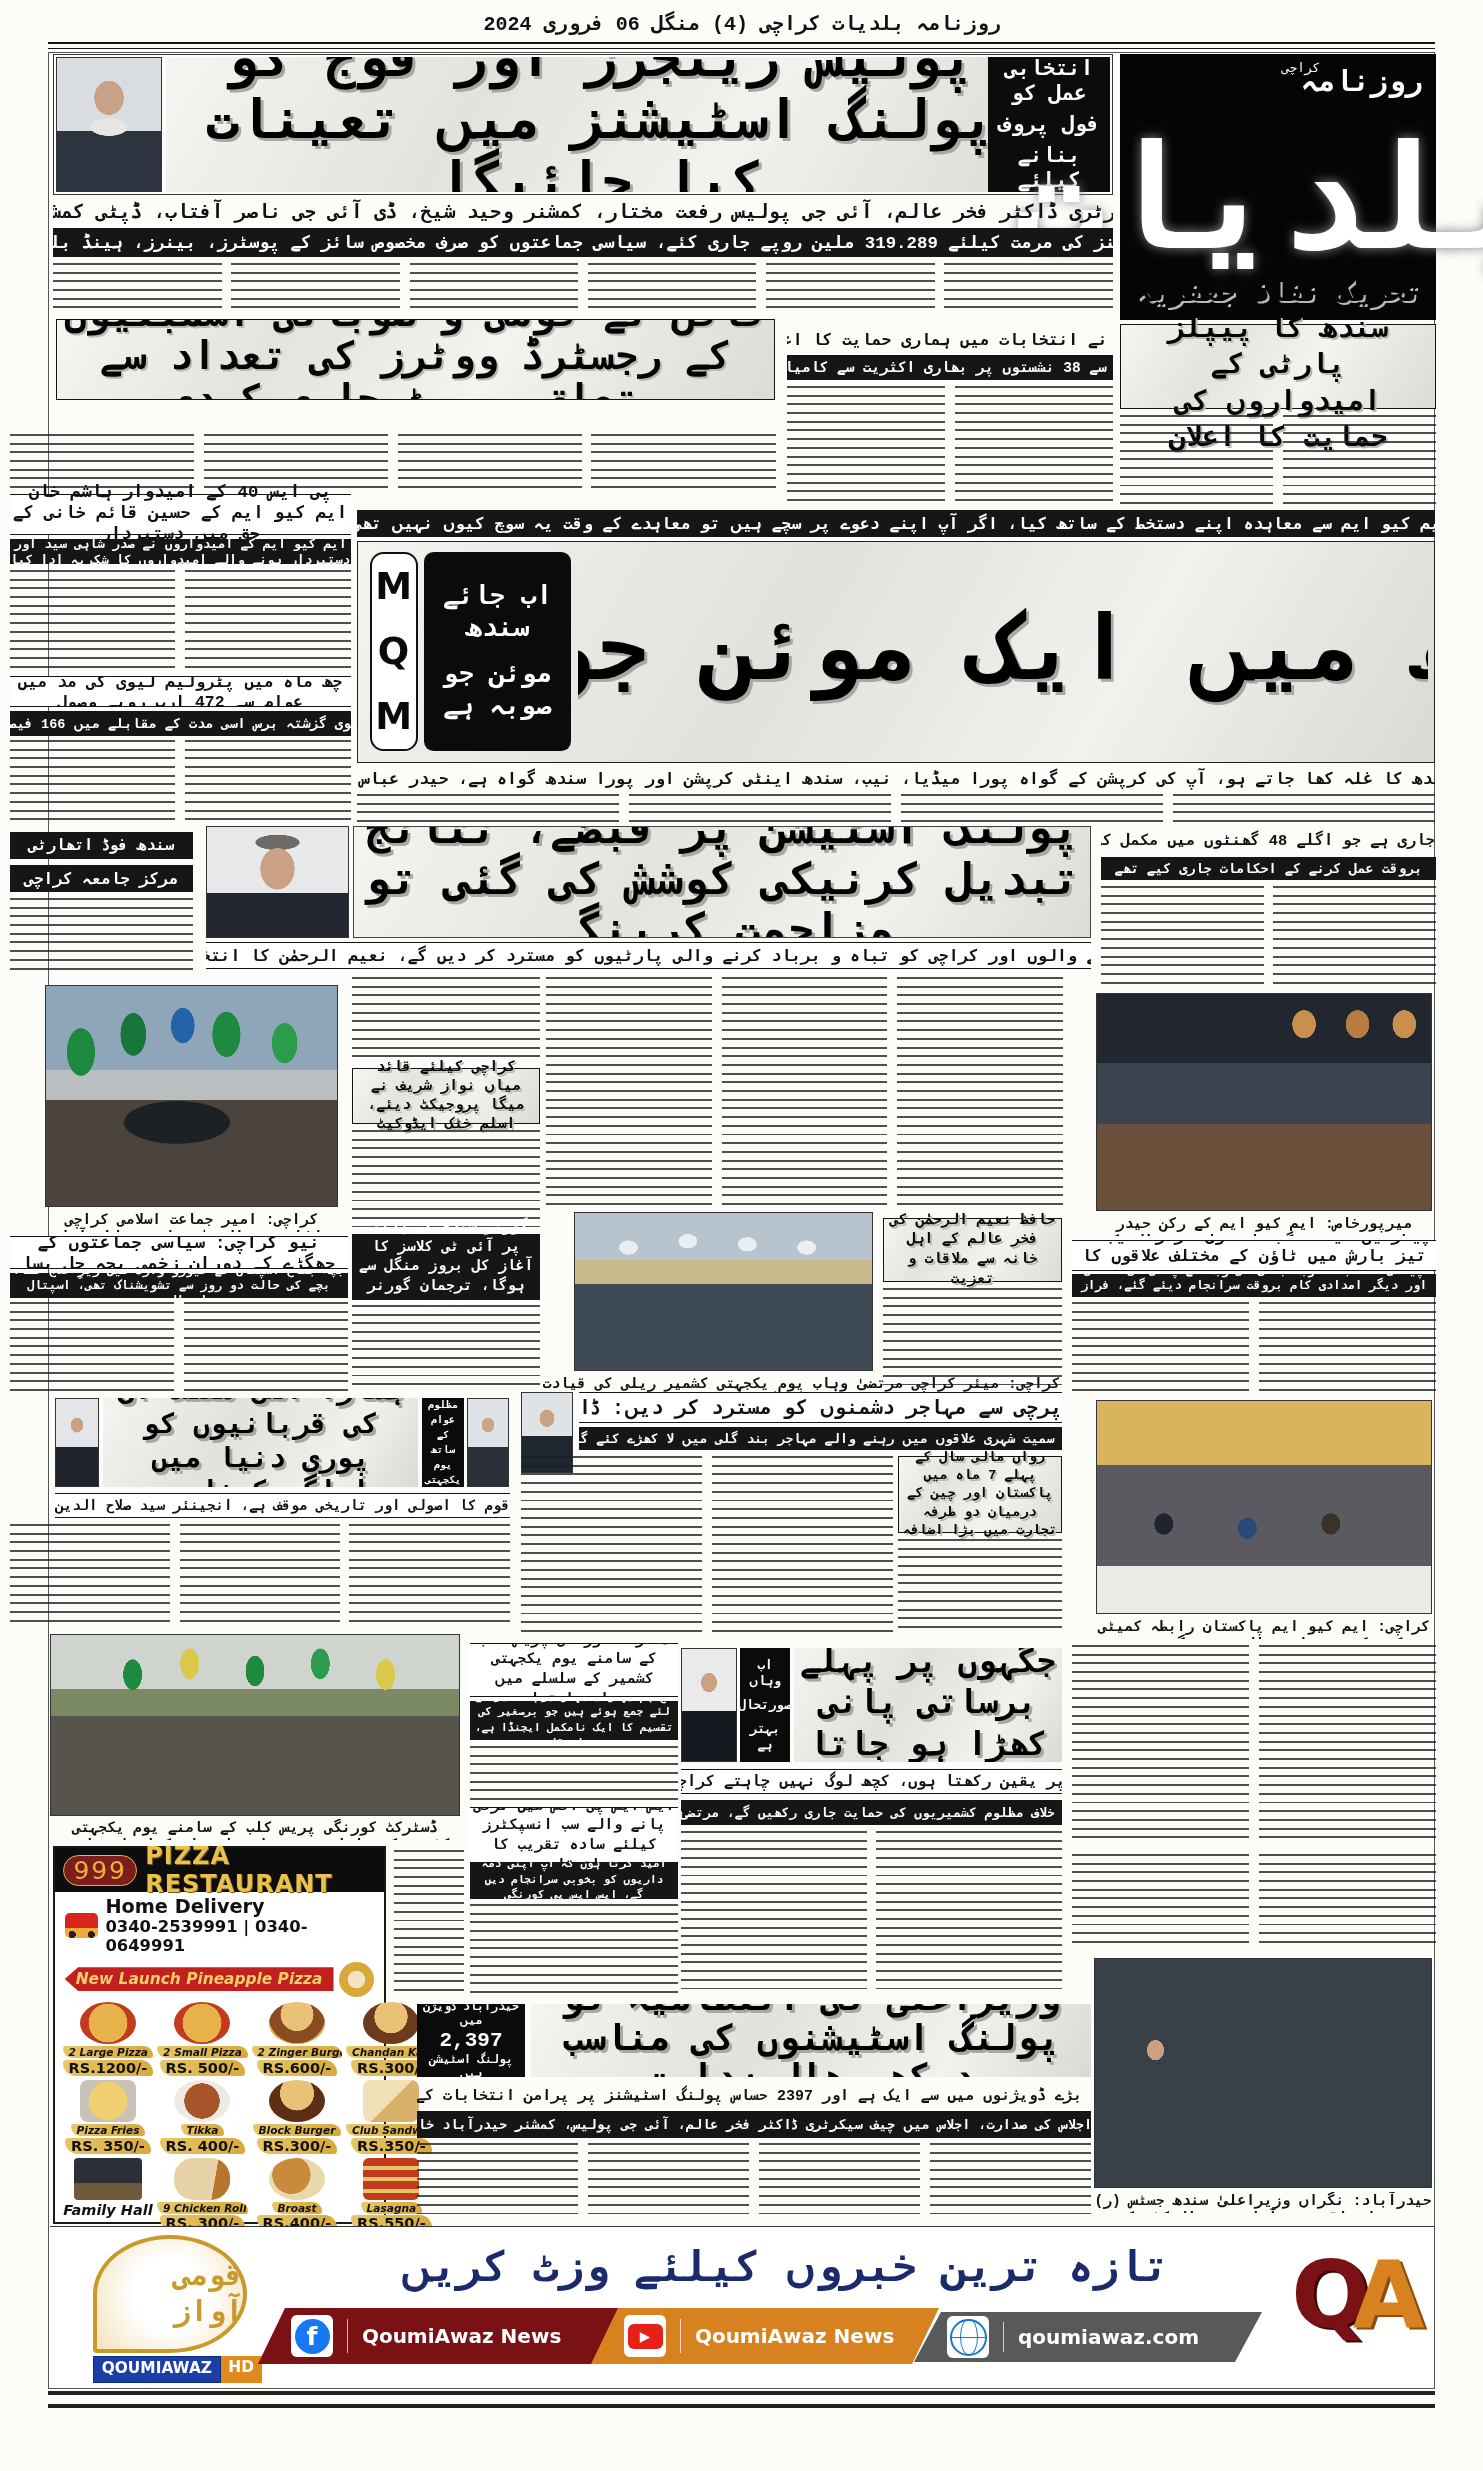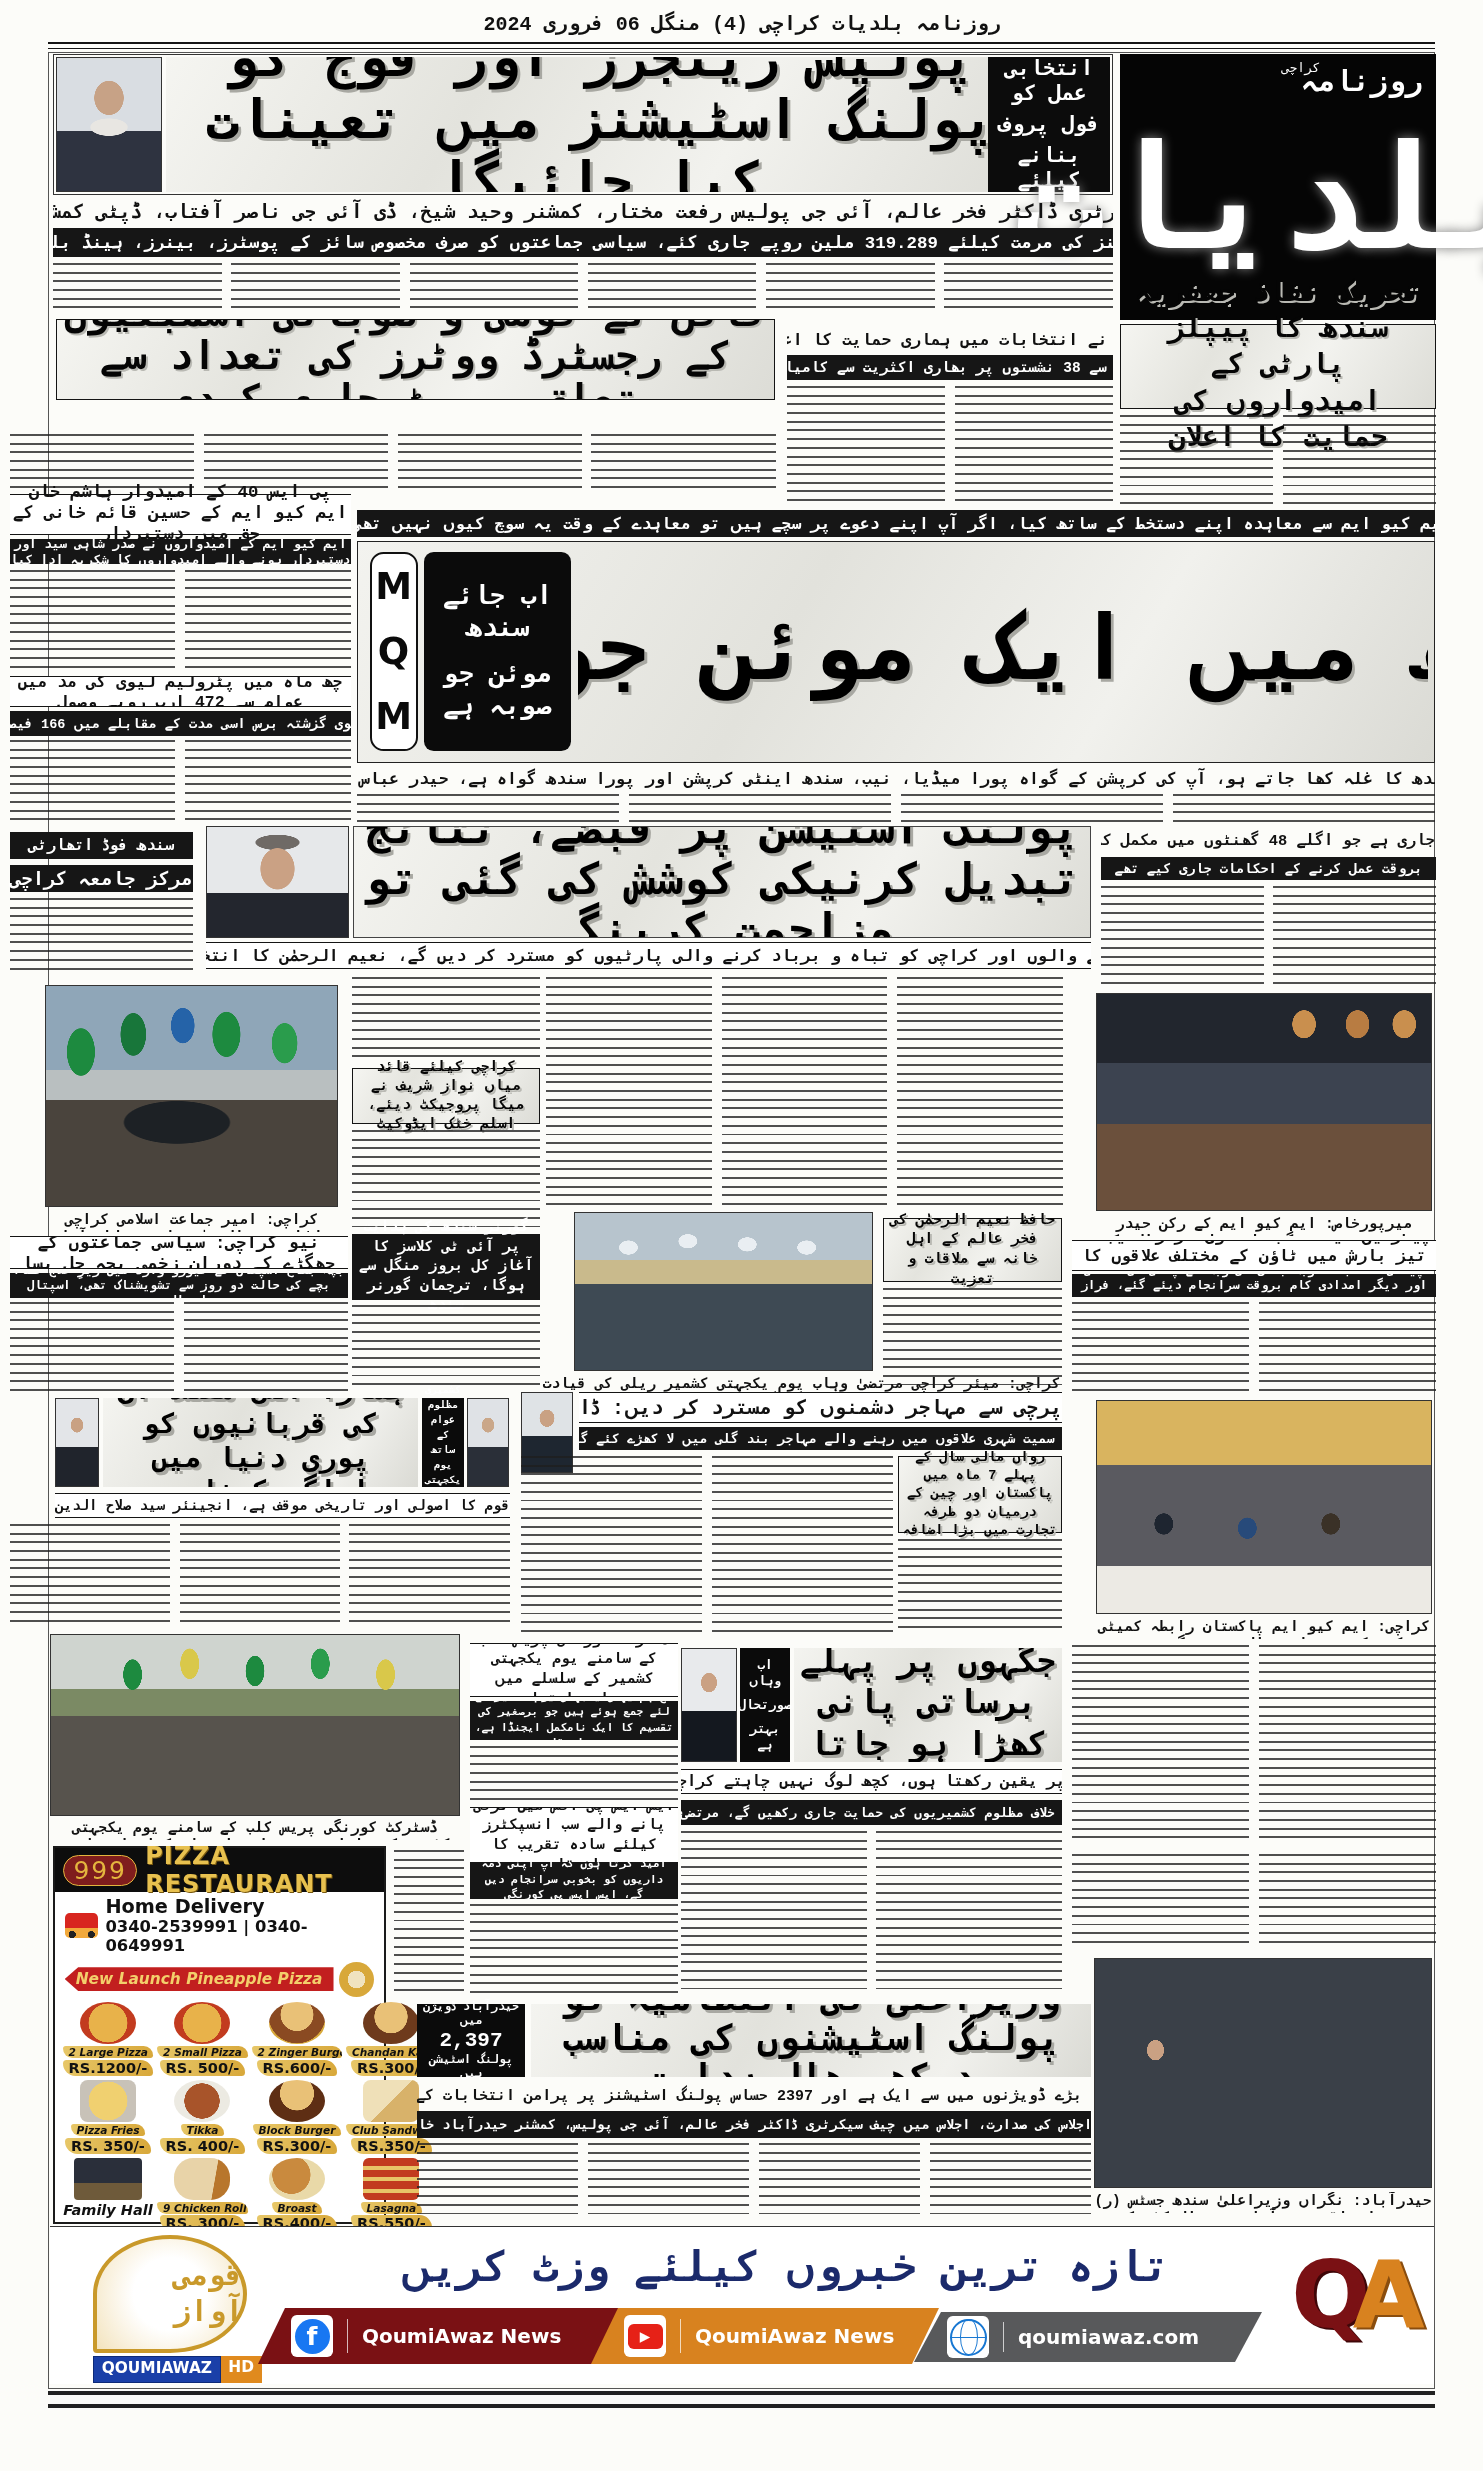--- a/index.html
+++ b/index.html
@@ -105,21 +105,21 @@
     <div class="t"></div>
     <div class="t"></div>
   </div>
   <div class="abs urdu rule-h center clip" style="left:9.7px;top:676px;width:341px;height:31px;font-size:16.4px;">چھ ماہ میں پٹرولیم لیوی کی مد میں عوام سے 472 ارب روپے وصول</div>
   <div class="abs urdu bar center nowrap clip" style="left:9.7px;top:711px;width:341px;height:25px;font-size:13.5px;">پٹرولیم لیوی گزشتہ برس اسی مدت کے مقابلے میں 166 فیصد زیادہ ہے</div>
   <div class="abs cols" style="left:9.7px;top:740px;width:341px;height:85px;">
     <div class="t"></div>
     <div class="t"></div>
   </div>
   <div class="abs urdu bar center" style="left:9.7px;top:832px;width:183px;height:27px;font-size:15.4px;">سندھ فوڈ اتھارٹی</div>
-  <div class="abs urdu bar center" style="left:9.7px;top:865px;width:183px;height:27px;font-size:19px;">مرکز جامعہ کراچی</div>
+  <div class="abs urdu bar center" style="left:9.7px;top:865px;width:183px;height:27px;font-size:16px;">مرکز جامعہ کراچی</div>
   <div class="abs t" style="left:9.7px;top:898px;width:183px;height:77px;"></div>
 
   <div class="abs urdu bar center nowrap clip" style="left:357px;top:510px;width:1078px;height:27px;font-size:16.4px;">ایم کیو ایم سے معاہدہ اپنے دستخط کے ساتھ کیا، اگر آپ اپنے دعوے پر سچے ہیں تو معاہدے کے وقت یہ سوچ کیوں نہیں تھی؟</div>
   <div class="abs" style="left:357px;top:541px;width:1078px;height:222px;border:1.9px solid #222;
        background:linear-gradient(120deg,#f3f3ef,#e2e2dc 40%,#f1f1ed 70%,#dadad4);">
     <div class="abs" style="left:11.6px;top:9.7px;width:48px;height:199px;border:2.9px solid #111;border-radius:13.5px;background:#fff;
          display:flex;flex-direction:column;align-items:center;justify-content:space-around;font-weight:bold;font-size:37px;color:#0a0a0a;">
       <span>M</span>
       <span>Q</span>
       <span>M</span>

